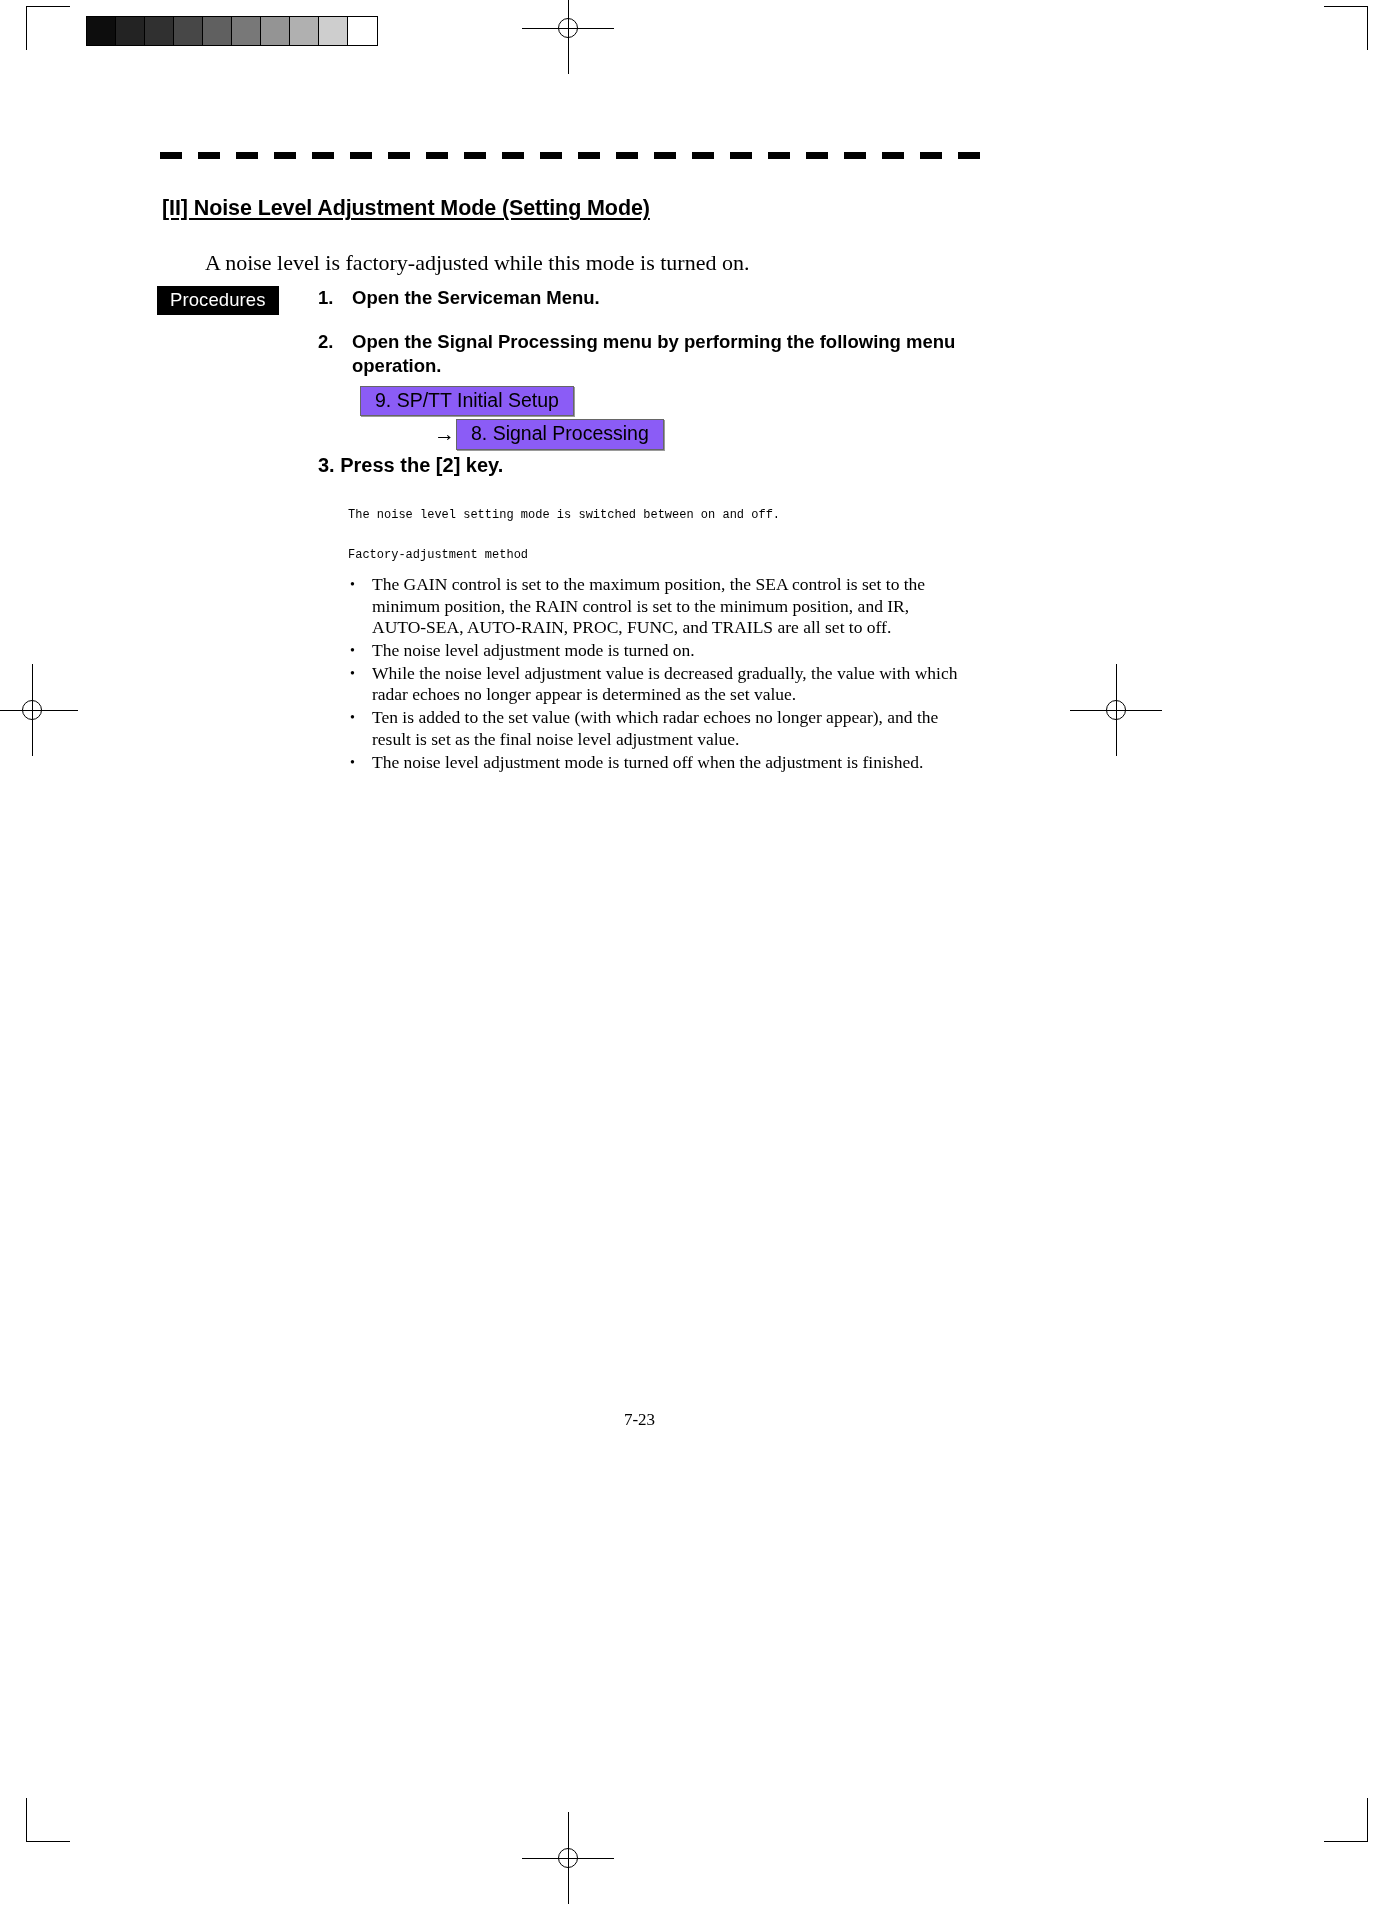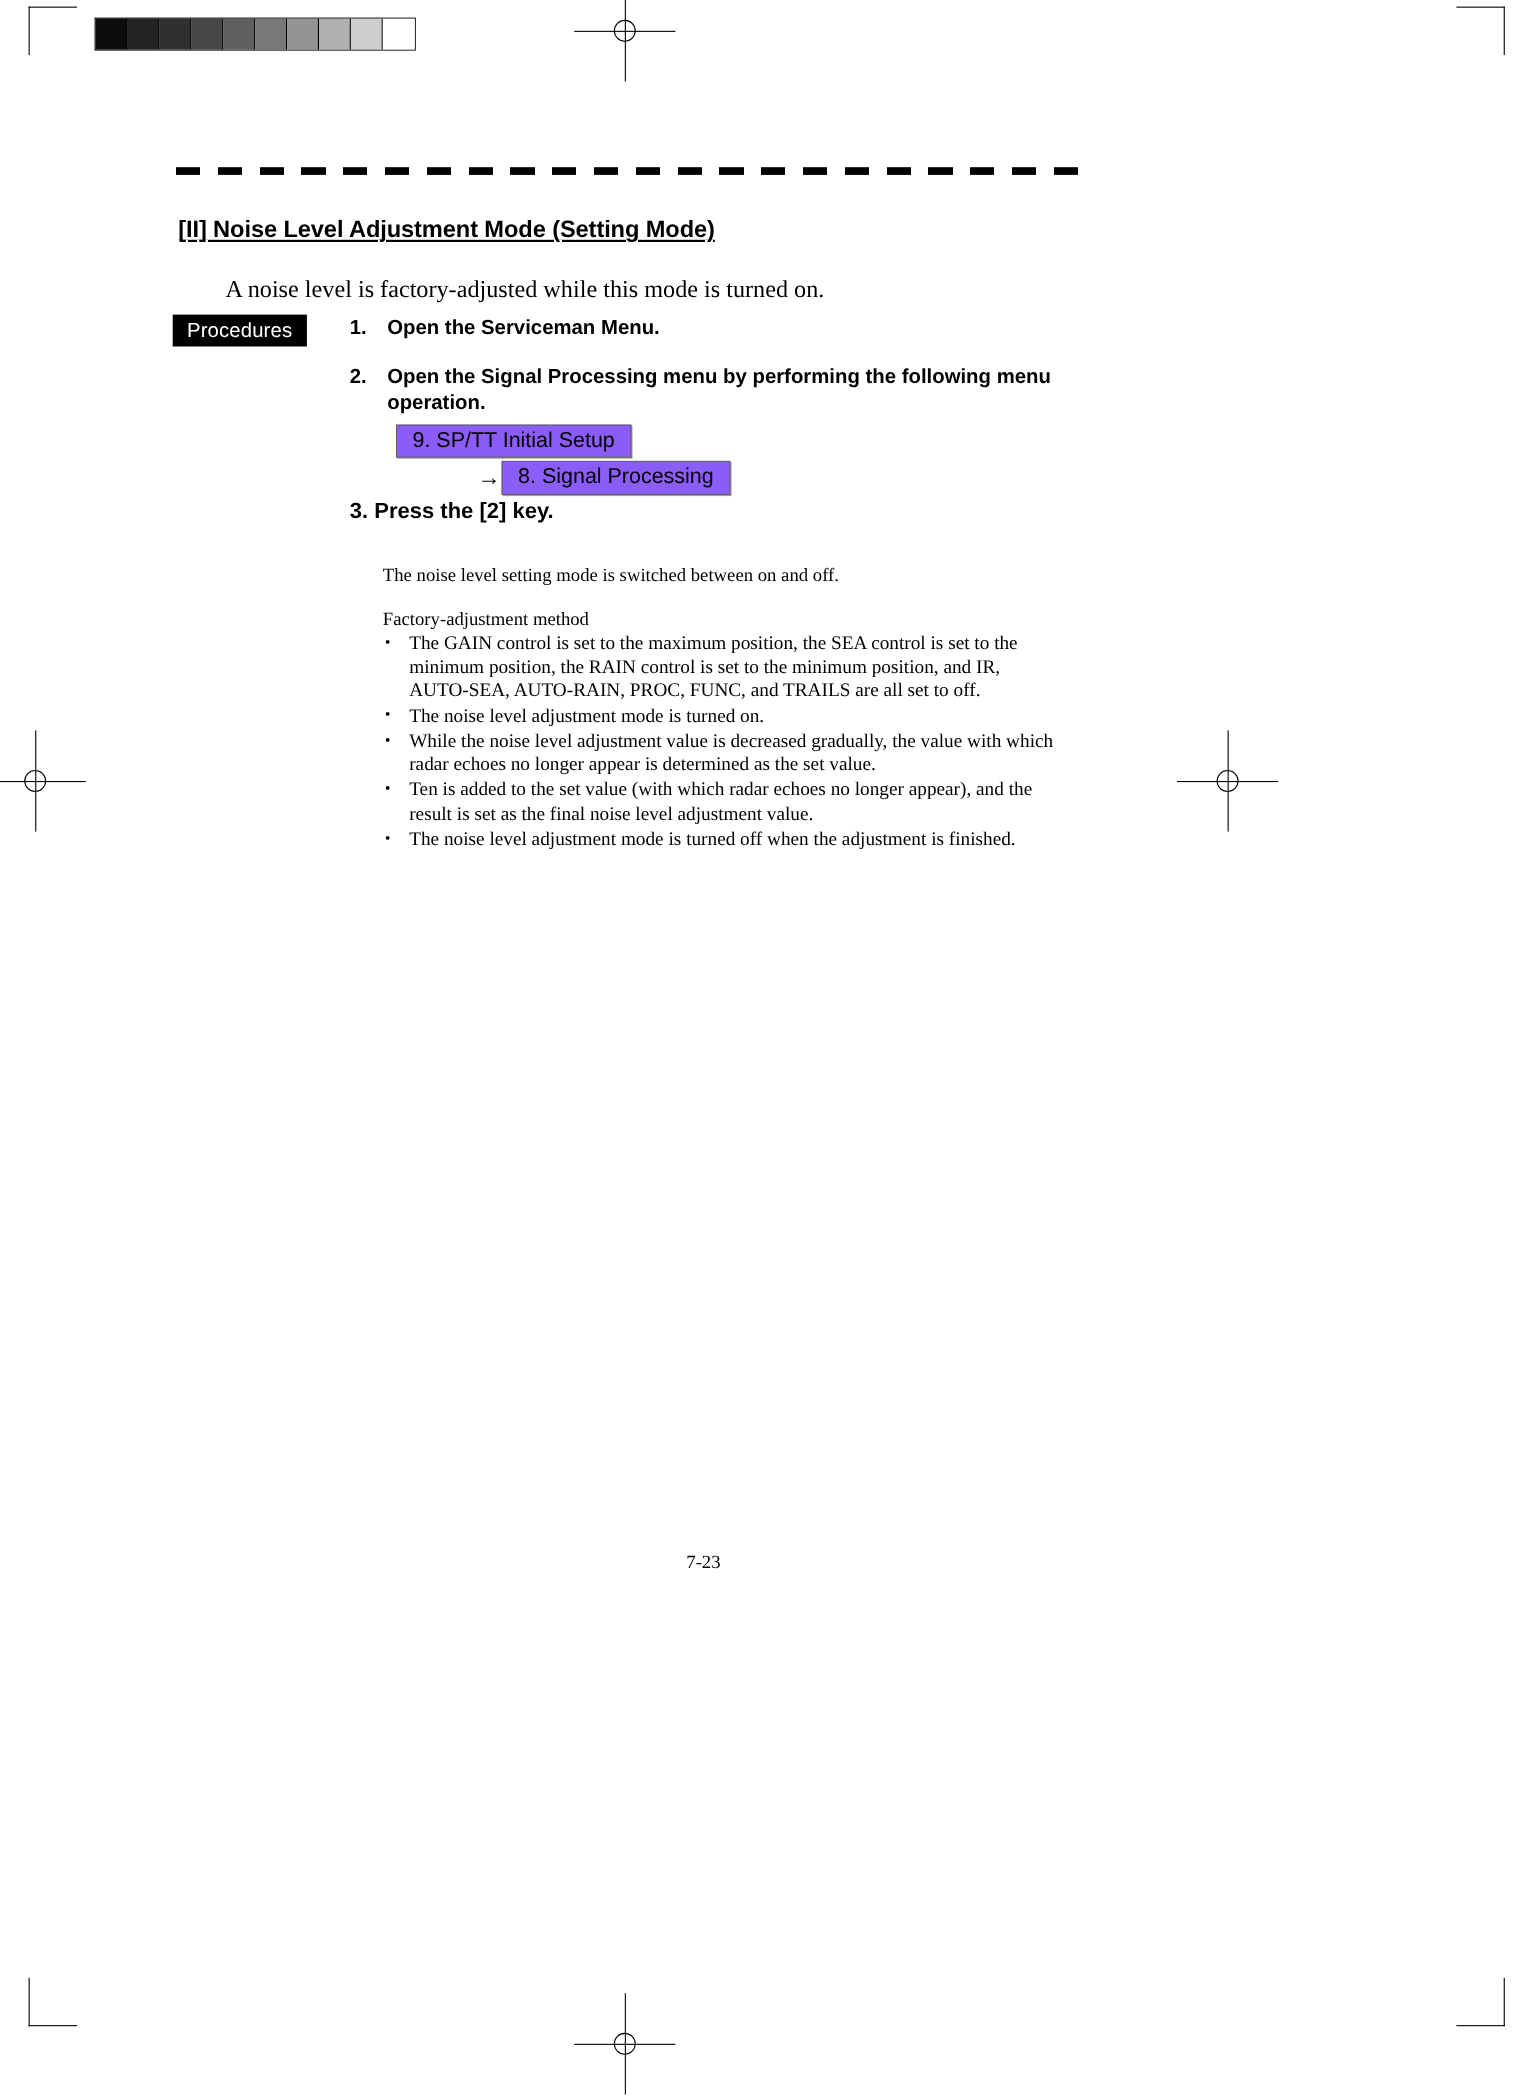--- a/index.html
+++ b/index.html
@@ -195,22 +195,22 @@
     left: 318px;
     top: 454px;
     font-family: "Liberation Sans", sans-serif;
     font-weight: bold;
     font-size: 20px;
     white-space: nowrap;
   }
 
   .para {
     position: absolute;
-    font-family: Liberation Serif, serif;
-    font-size: 17px;
+    font-family: Liberation Mono, monospace;
+    font-size: 12px;
     white-space: nowrap;
   }
   .para-switch { left: 348px; top: 496px; }
   .para-method { left: 348px; top: 536px; }
 
   .bullets {
     position: absolute;
     left: 350px;
     top: 574px;
     width: 608px;

